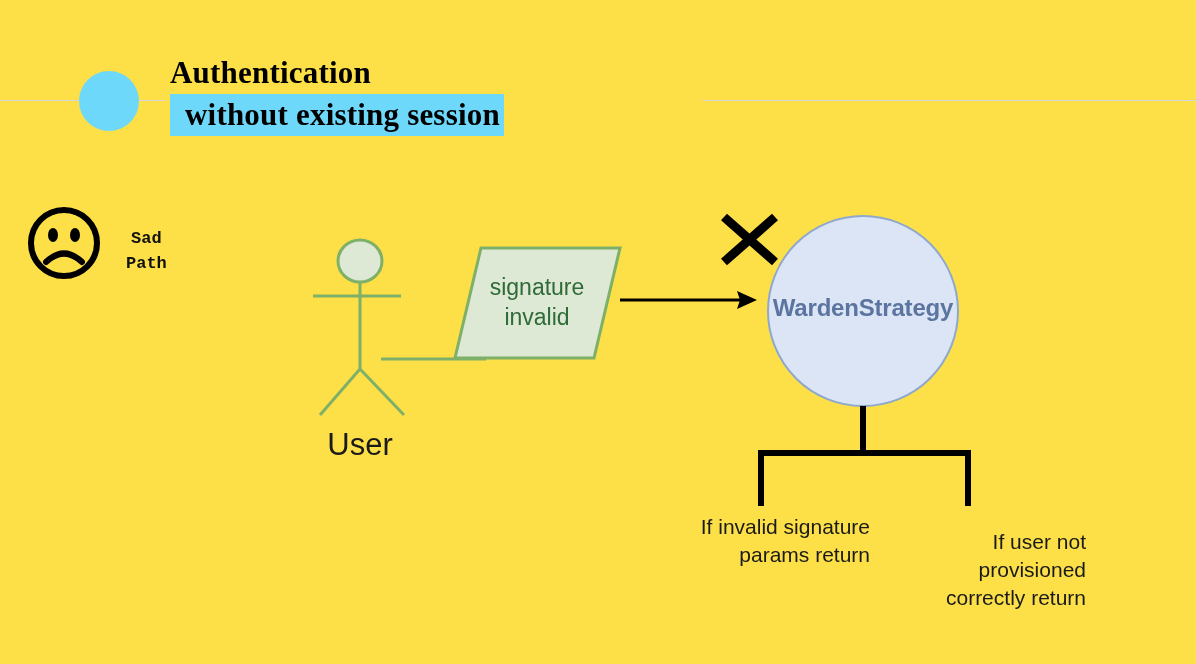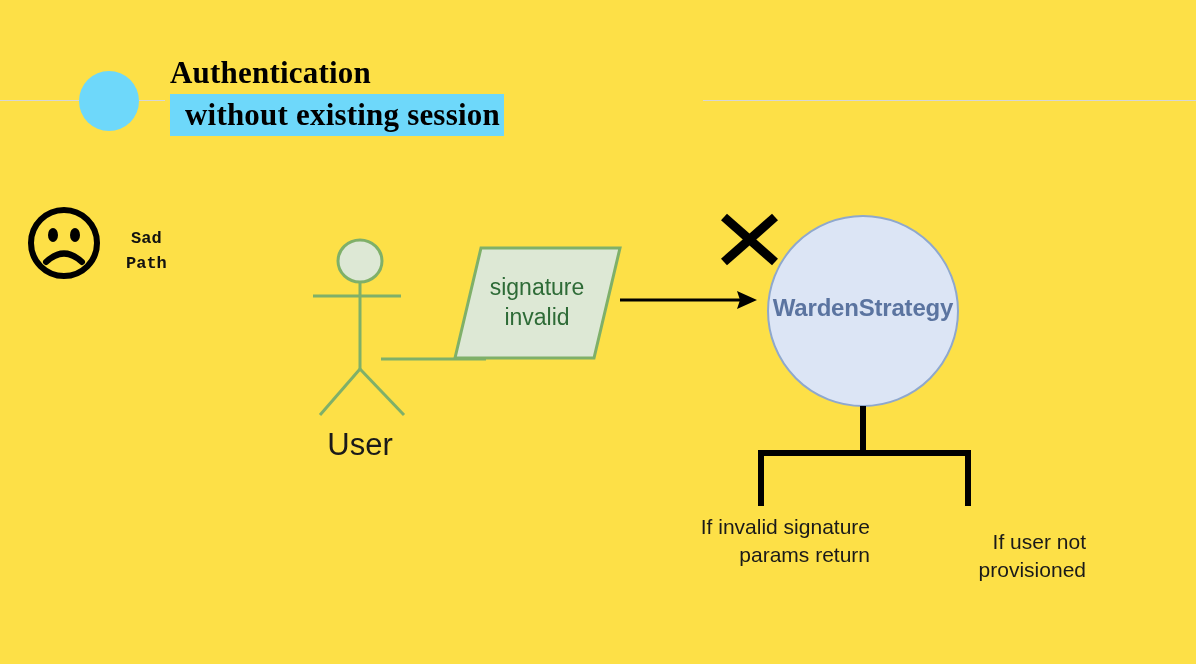--- a/index.html
+++ b/index.html
@@ -212,15 +212,16 @@
   <div class="warden-label">WardenStrategy</div>
 
   <div class="branch-note branch-note-left">
     <span>If invalid signature</span>
     <span>params return</span>
   </div>
 
   <div class="branch-note branch-note-right">
     <span>If user not</span>
     <span>provisioned</span>
+    <span>correctly return</span>
   </div>
 
 </div>
 
 </body></html>

